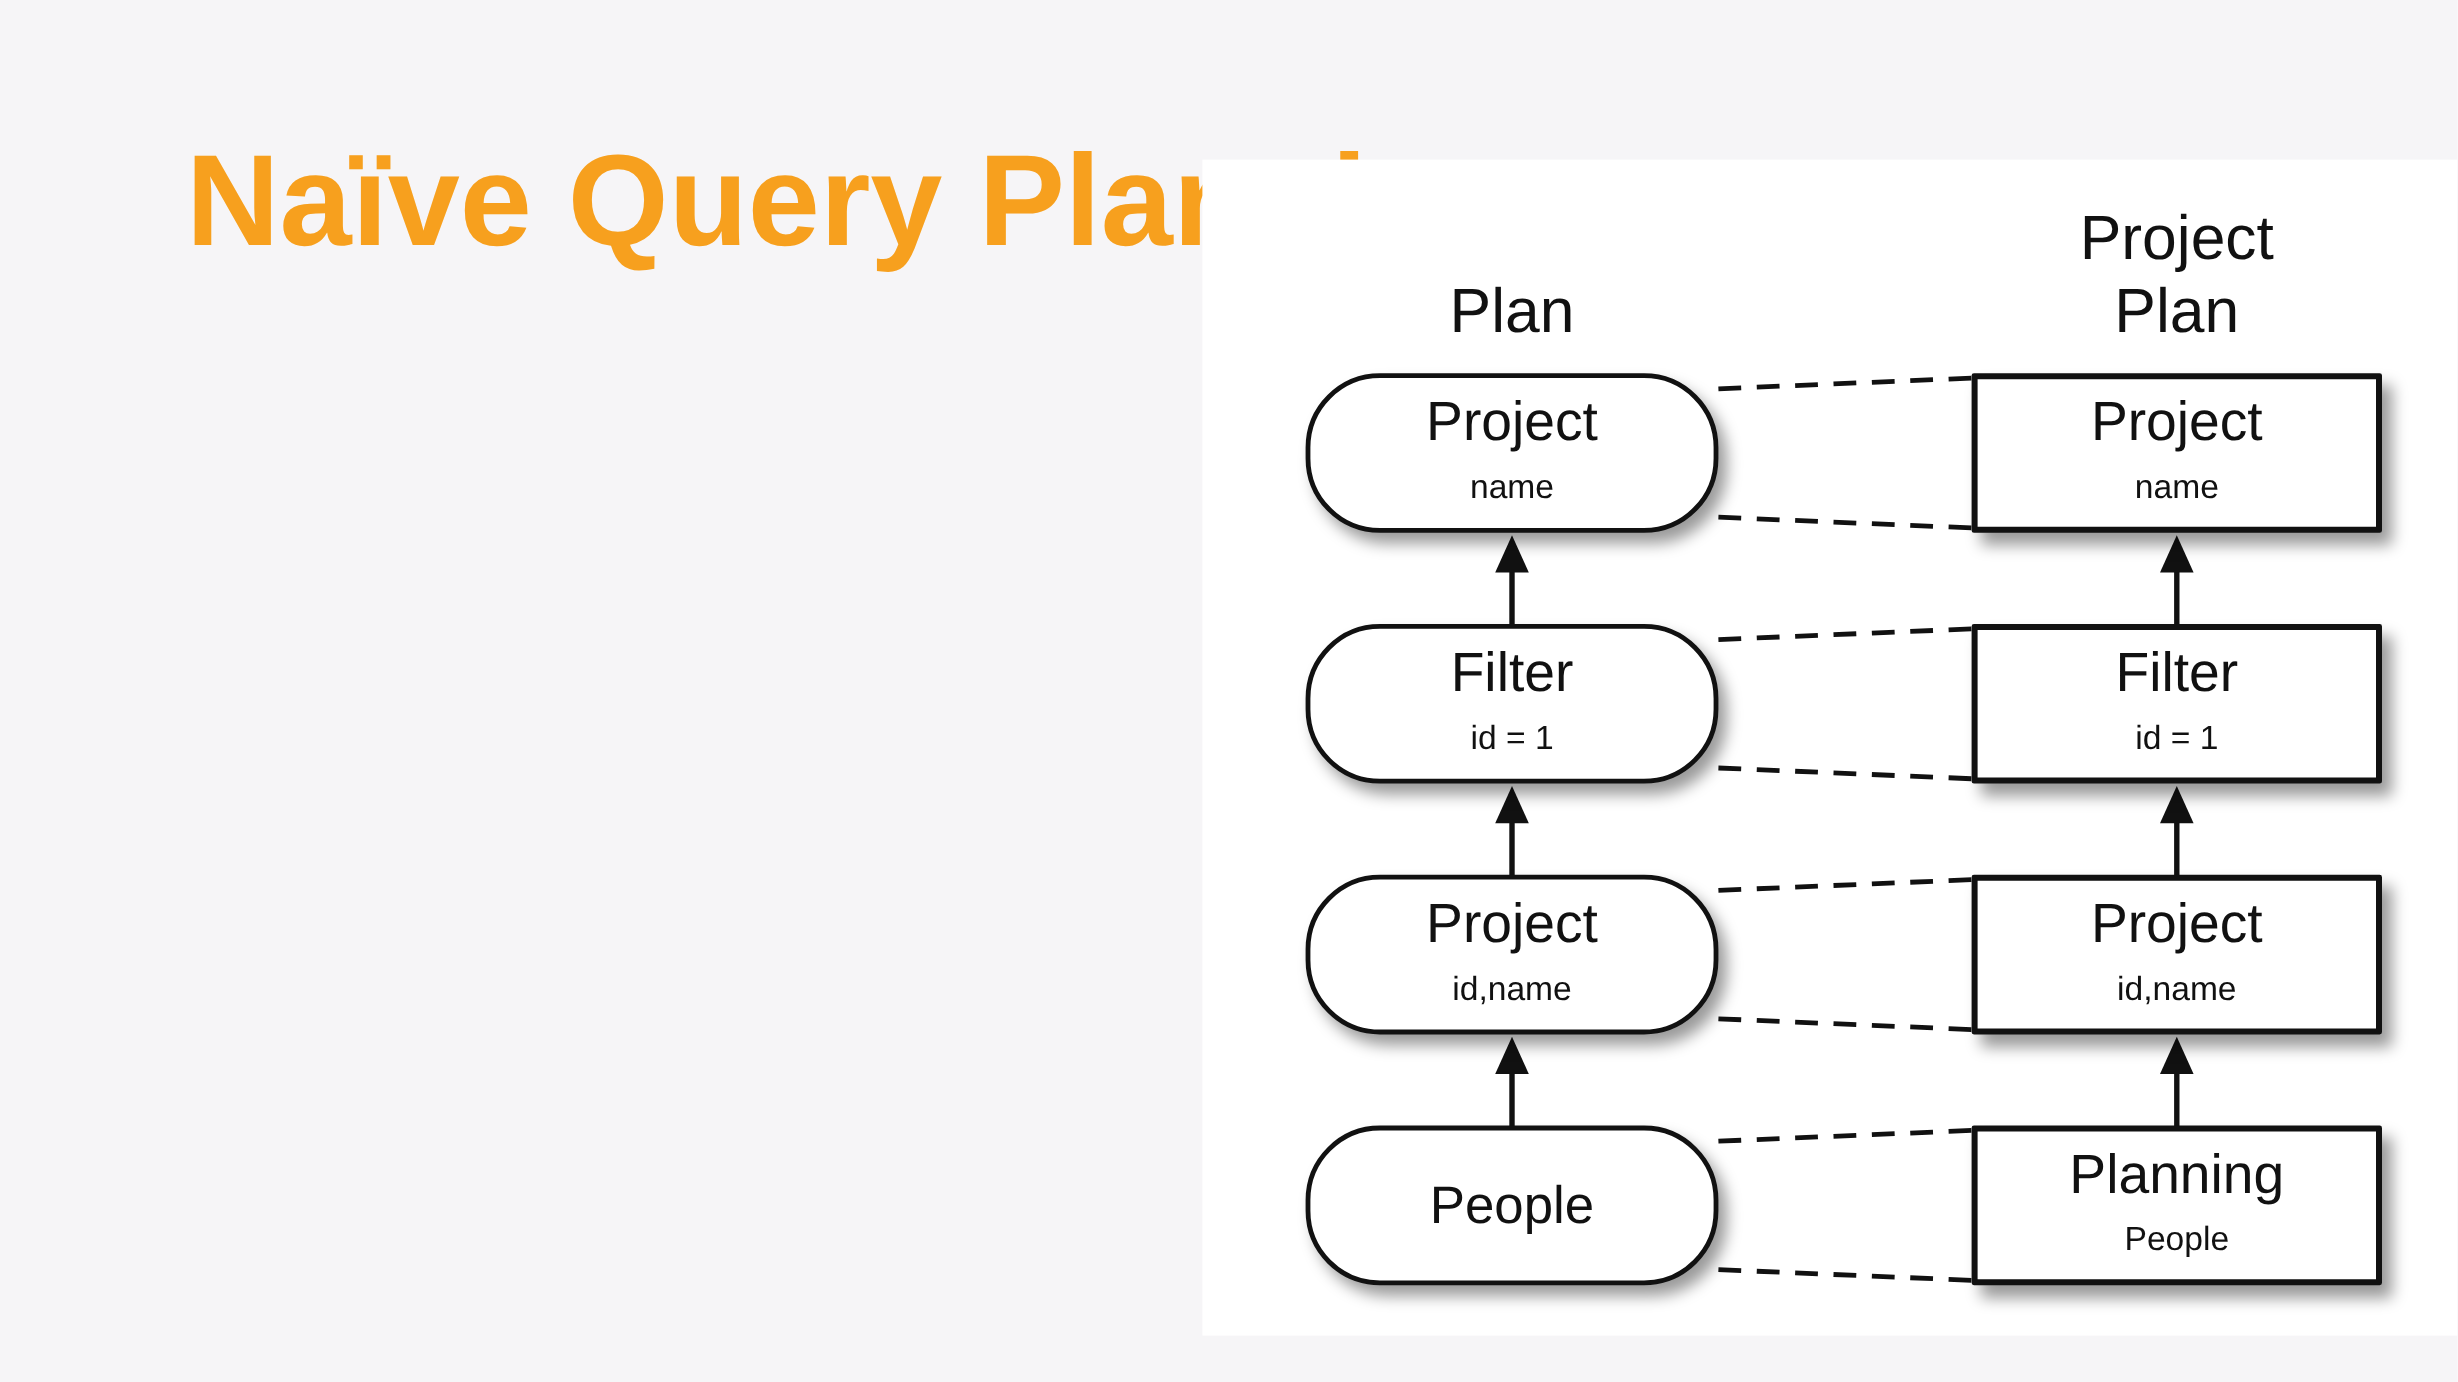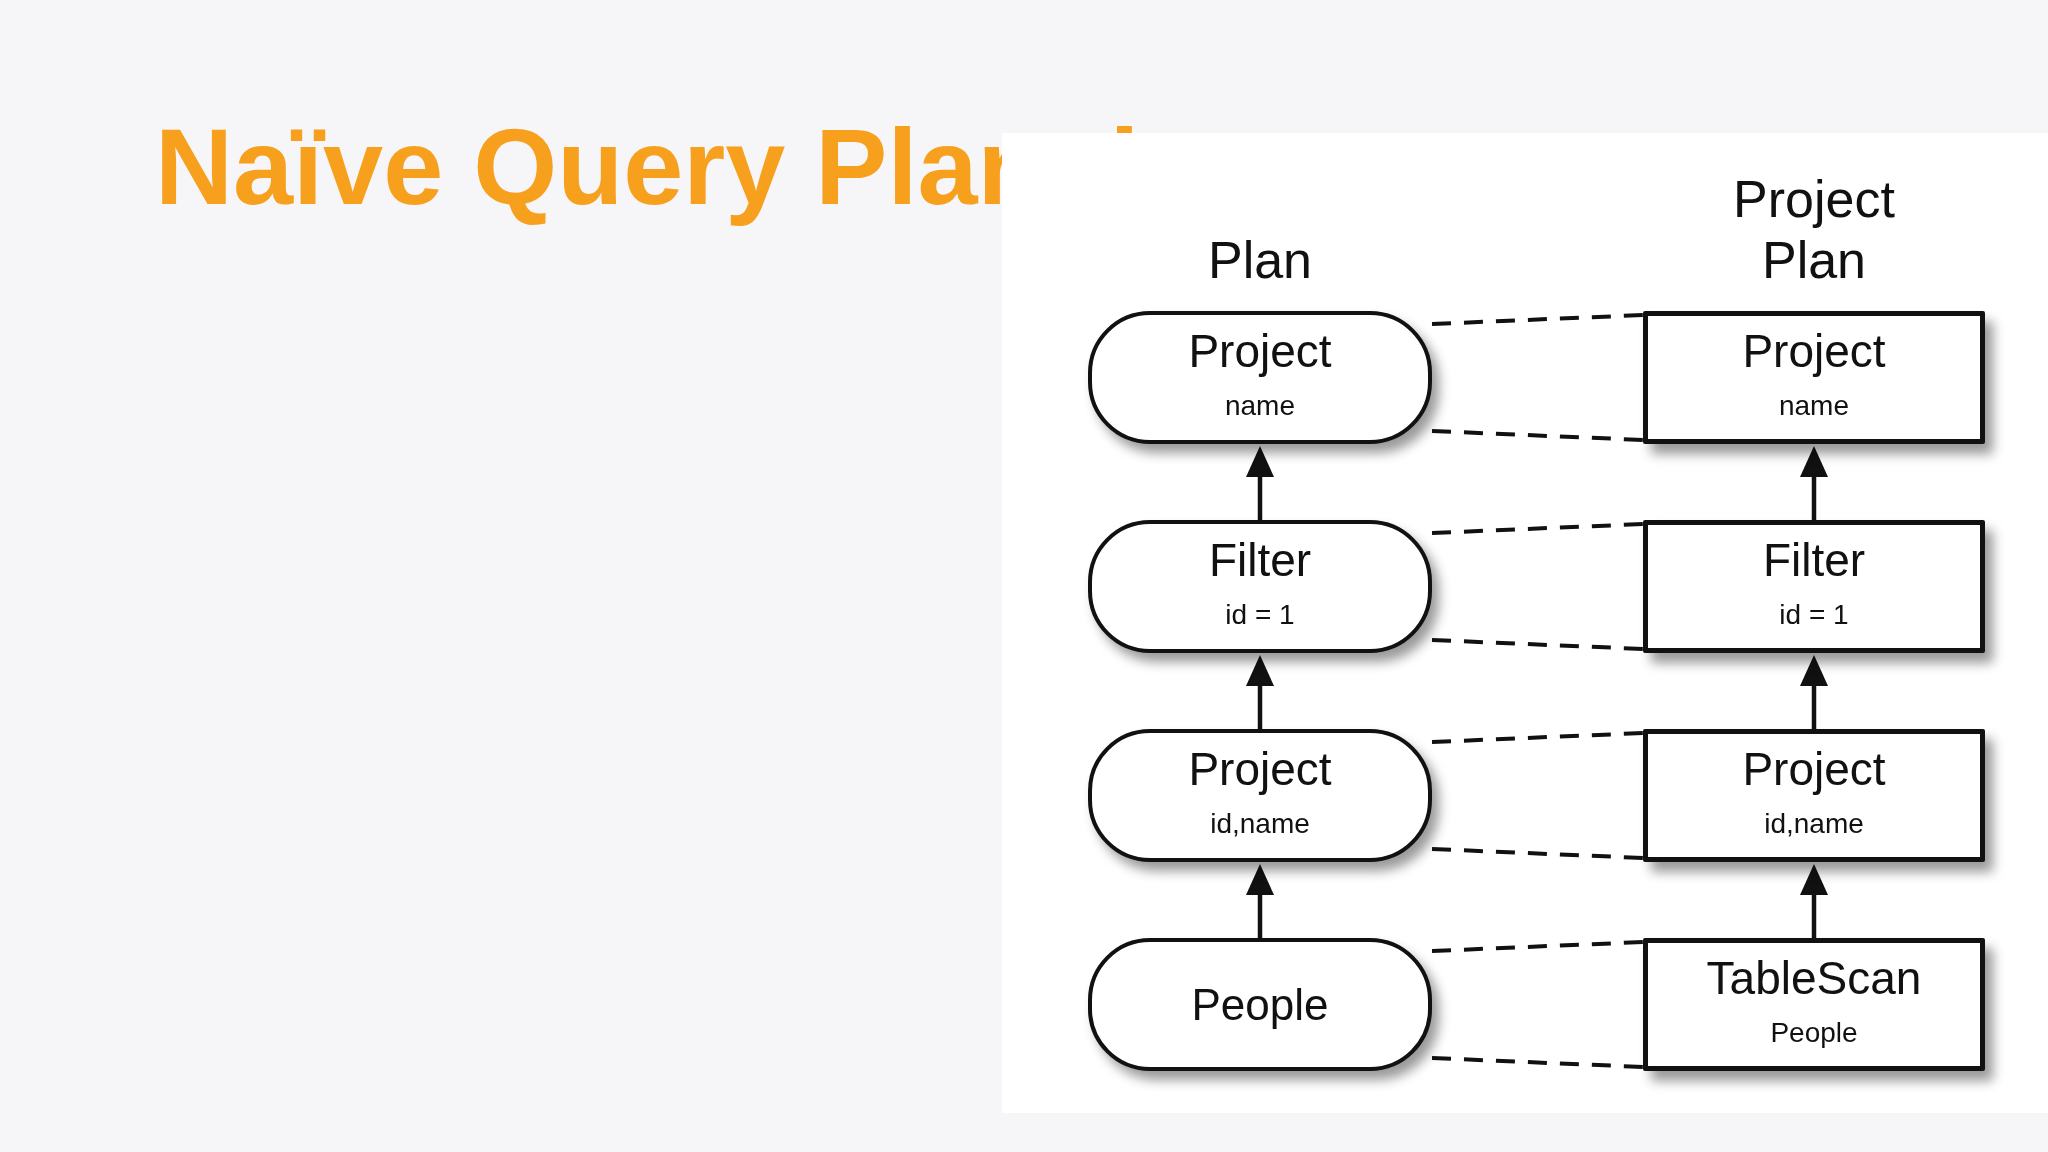--- a/index.html
+++ b/index.html
@@ -139,17 +139,17 @@
       </div>
       <div class="node rect" style="left: 641px; top: 387px; width: 342px; height: 133px;">
         <div class="node-title">Filter</div>
         <div class="node-sub">id = 1</div>
       </div>
       <div class="node rect" style="left: 641px; top: 596px; width: 342px; height: 133px;">
         <div class="node-title">Project</div>
         <div class="node-sub">id,name</div>
       </div>
       <div class="node rect" style="left: 641px; top: 805px; width: 342px; height: 133px;">
-        <div class="node-title">TableScan</div>
+        <div class="node-title">Planning</div>
         <div class="node-sub">People</div>
       </div>
     </div>
 </div>
 
 </body></html>

